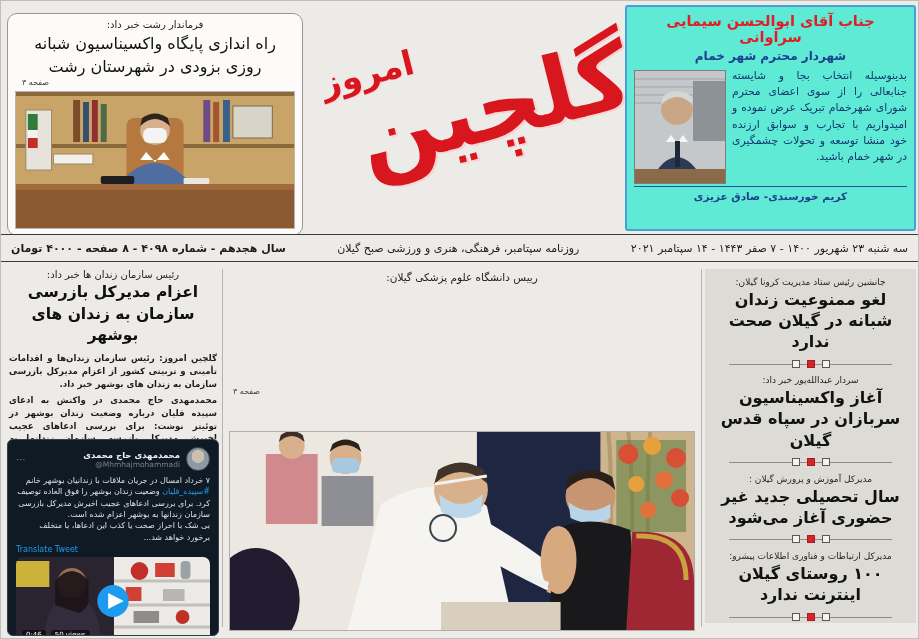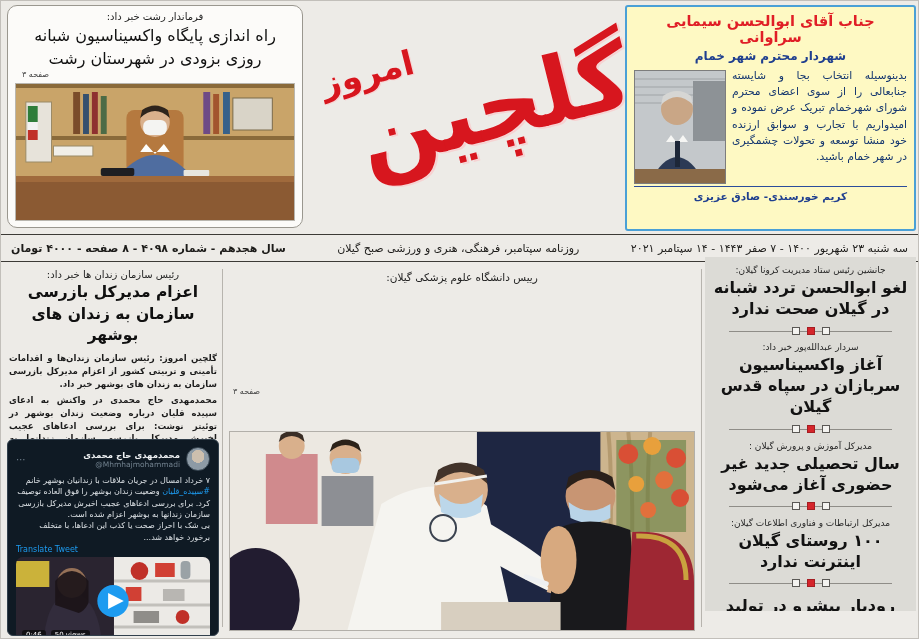--- a/index.html
+++ b/index.html
@@ -4,21 +4,21 @@
 <style>
   html,body{margin:0;padding:0;background:#d8d6d2;}
   .page{
     position:relative;width:919px;height:639px;margin:0 auto;
     background:#edebe7;overflow:hidden;
     font-family:"DejaVu Sans","Liberation Sans",sans-serif;
     border:1px solid #c2bfba;box-sizing:border-box;
   }
   
   .tl-box{
-    position:absolute;left:6px;top:4px;width:296px;height:223px;
+    position:absolute;left:6px;top:12px;width:296px;height:223px;
     background:#fcfbf9;border:1px solid #9a978f;border-radius:10px;
     box-sizing:border-box;direction:rtl;overflow:hidden;
   }
   .tl-kicker{font-size:10px;color:#222;text-align:center;margin-top:5px;}
   .tl-headline{font-size:16px;font-weight:normal;color:#111;text-align:center;line-height:1.45;margin:2px 8px 0;}
   .tl-pageref{font-size:8px;color:#444;text-align:left;margin:0 0 2px 14px;}
   .tl-photo{position:absolute;left:7px;right:7px;bottom:6px;height:136px;border:1px solid #b9b6af;}
   .tl-photo svg{display:block;width:100%;height:100%;}
   
   .masthead{position:absolute;left:295px;top:0px;width:330px;height:228px;}
@@ -30,21 +30,21 @@
     letter-spacing:-4px;
   }
   .mh-sub{
     position:absolute;left:24px;top:52px;
     font-size:34px;font-weight:bold;color:#d7161e;
     transform:rotate(-14deg);text-shadow:0 0 1px #fff,1px 1px 0 #f6d2d2;direction:rtl;
   }
   
   .cg-box{
     position:absolute;left:624px;top:4px;width:291px;height:226px;
-    background:#fef9c3;border:2px solid #4aa0d6;border-radius:3px;
+    background:#5eead4;border:2px solid #4aa0d6;border-radius:3px;
     box-sizing:border-box;direction:rtl;padding:4px 7px 3px;overflow:hidden;
   }
   .cg-title{font-size:14.5px;font-weight:bold;color:#e01e26;text-align:center;margin-top:2px;}
   .cg-subtitle{font-size:12px;font-weight:bold;color:#1f3f8f;text-align:center;margin-top:4px;}
   .cg-bodywrap{margin-top:5px;font-size:10.8px;color:#14366f;line-height:1.5;text-align:justify;font-weight:500;}
   .cg-photo{float:left;width:90px;height:112px;border:1px solid #7d7d7d;margin:2px 6px 2px 0;background:#c4c8cb;}
   .cg-photo svg{display:block;width:100%;height:100%;}
   .cg-sign{clear:both;border-top:1.5px solid #2b4d9b;margin-top:3px;padding-top:2px;text-align:center;font-size:10.5px;font-weight:bold;color:#1f3f8f;}
   
   .dateline{
@@ -52,21 +52,21 @@
     border-top:1.5px solid #3c3a36;border-bottom:1.5px solid #3c3a36;
     display:flex;align-items:center;justify-content:space-between;
     direction:rtl;padding:0 10px;font-size:11px;color:#1c1b19;background:#edebe7;
   }
   .dl-edition{font-weight:bold;}
   
   .col-sep{position:absolute;top:268px;width:1px;height:358px;background:#b7b4ae;}
   .sep-a{left:221px;} .sep-b{left:700px;}
   
   .right-col{
-    position:absolute;left:704px;top:256px;width:211px;height:354px;
+    position:absolute;left:704px;top:268px;width:211px;height:354px;
     background:#dcdbd6;direction:rtl;box-sizing:border-box;padding:8px 6px;overflow:hidden;
   }
   .rc-item{position:relative;text-align:center;}
   .rc-kicker{font-size:9px;color:#262626;margin-bottom:2px;}
   .rc-headline{font-size:16px;font-weight:bold;color:#121212;line-height:1.32;}
   .rc-divider{position:relative;height:9px;margin:7px 18px;display:flex;align-items:center;justify-content:center;gap:7px;}
   .rc-divider::before{content:"";position:absolute;left:0;right:0;top:50%;height:1px;background:#8f8d88;}
   .rc-divider .sq{position:relative;width:8px;height:8px;background:#f4f3f0;border:1px solid #5a5855;box-sizing:border-box;}
   .rc-divider .sq.red{background:#d5252b;border-color:#a51d22;}
   
@@ -238,21 +238,21 @@
         </g>
         <rect x="296" y="142" width="26" height="5" rx="2" fill="#eef0f2" transform="rotate(18 296 142)"></rect>
         <rect x="212" y="170" width="120" height="28" fill="#d8cfc0"></rect>
       </svg>
     </div>
   </section>
 
   <aside class="right-col">
     <div class="rc-item">
       <div class="rc-kicker">جانشین رئیس ستاد مدیریت کرونا گیلان:</div>
-      <div class="rc-headline">لغو ابوالحسن تردد شبانه در گیلان صحت ندارد</div>
+      <div class="rc-headline">لغو ممنوعیت زندان شبانه در گیلان صحت ندارد</div>
     </div>
     <div class="rc-divider">
         <span class="sq"></span>
         <span class="sq red"></span>
         <span class="sq"></span>
       </div>
     <div class="rc-item">
       <div class="rc-kicker">سردار عبدالله‌پور خبر داد:</div>
       <div class="rc-headline">آغاز واکسیناسیون سربازان در سپاه قدس گیلان</div>
     </div>
@@ -264,21 +264,21 @@
     <div class="rc-item">
       <div class="rc-kicker">مدیرکل آموزش و پرورش گیلان :</div>
       <div class="rc-headline">سال تحصیلی جدید غیر حضوری آغاز می‌شود</div>
     </div>
     <div class="rc-divider">
         <span class="sq"></span>
         <span class="sq red"></span>
         <span class="sq"></span>
       </div>
     <div class="rc-item">
-      <div class="rc-kicker">مدیرکل ارتباطات و فناوری اطلاعات گیلان:</div>
+      <div class="rc-kicker">مدیرکل ارتباطات و فناوری اطلاعات پیشرو:</div>
       <div class="rc-headline">۱۰۰ روستای گیلان اینترنت ندارد</div>
     </div>
     <div class="rc-divider">
         <span class="sq"></span>
         <span class="sq red"></span>
         <span class="sq"></span>
       </div>
     <div class="rc-item">
       <div class="rc-headline">رودبار پیشرو در تولید روغن زیتون کشور</div>
 

